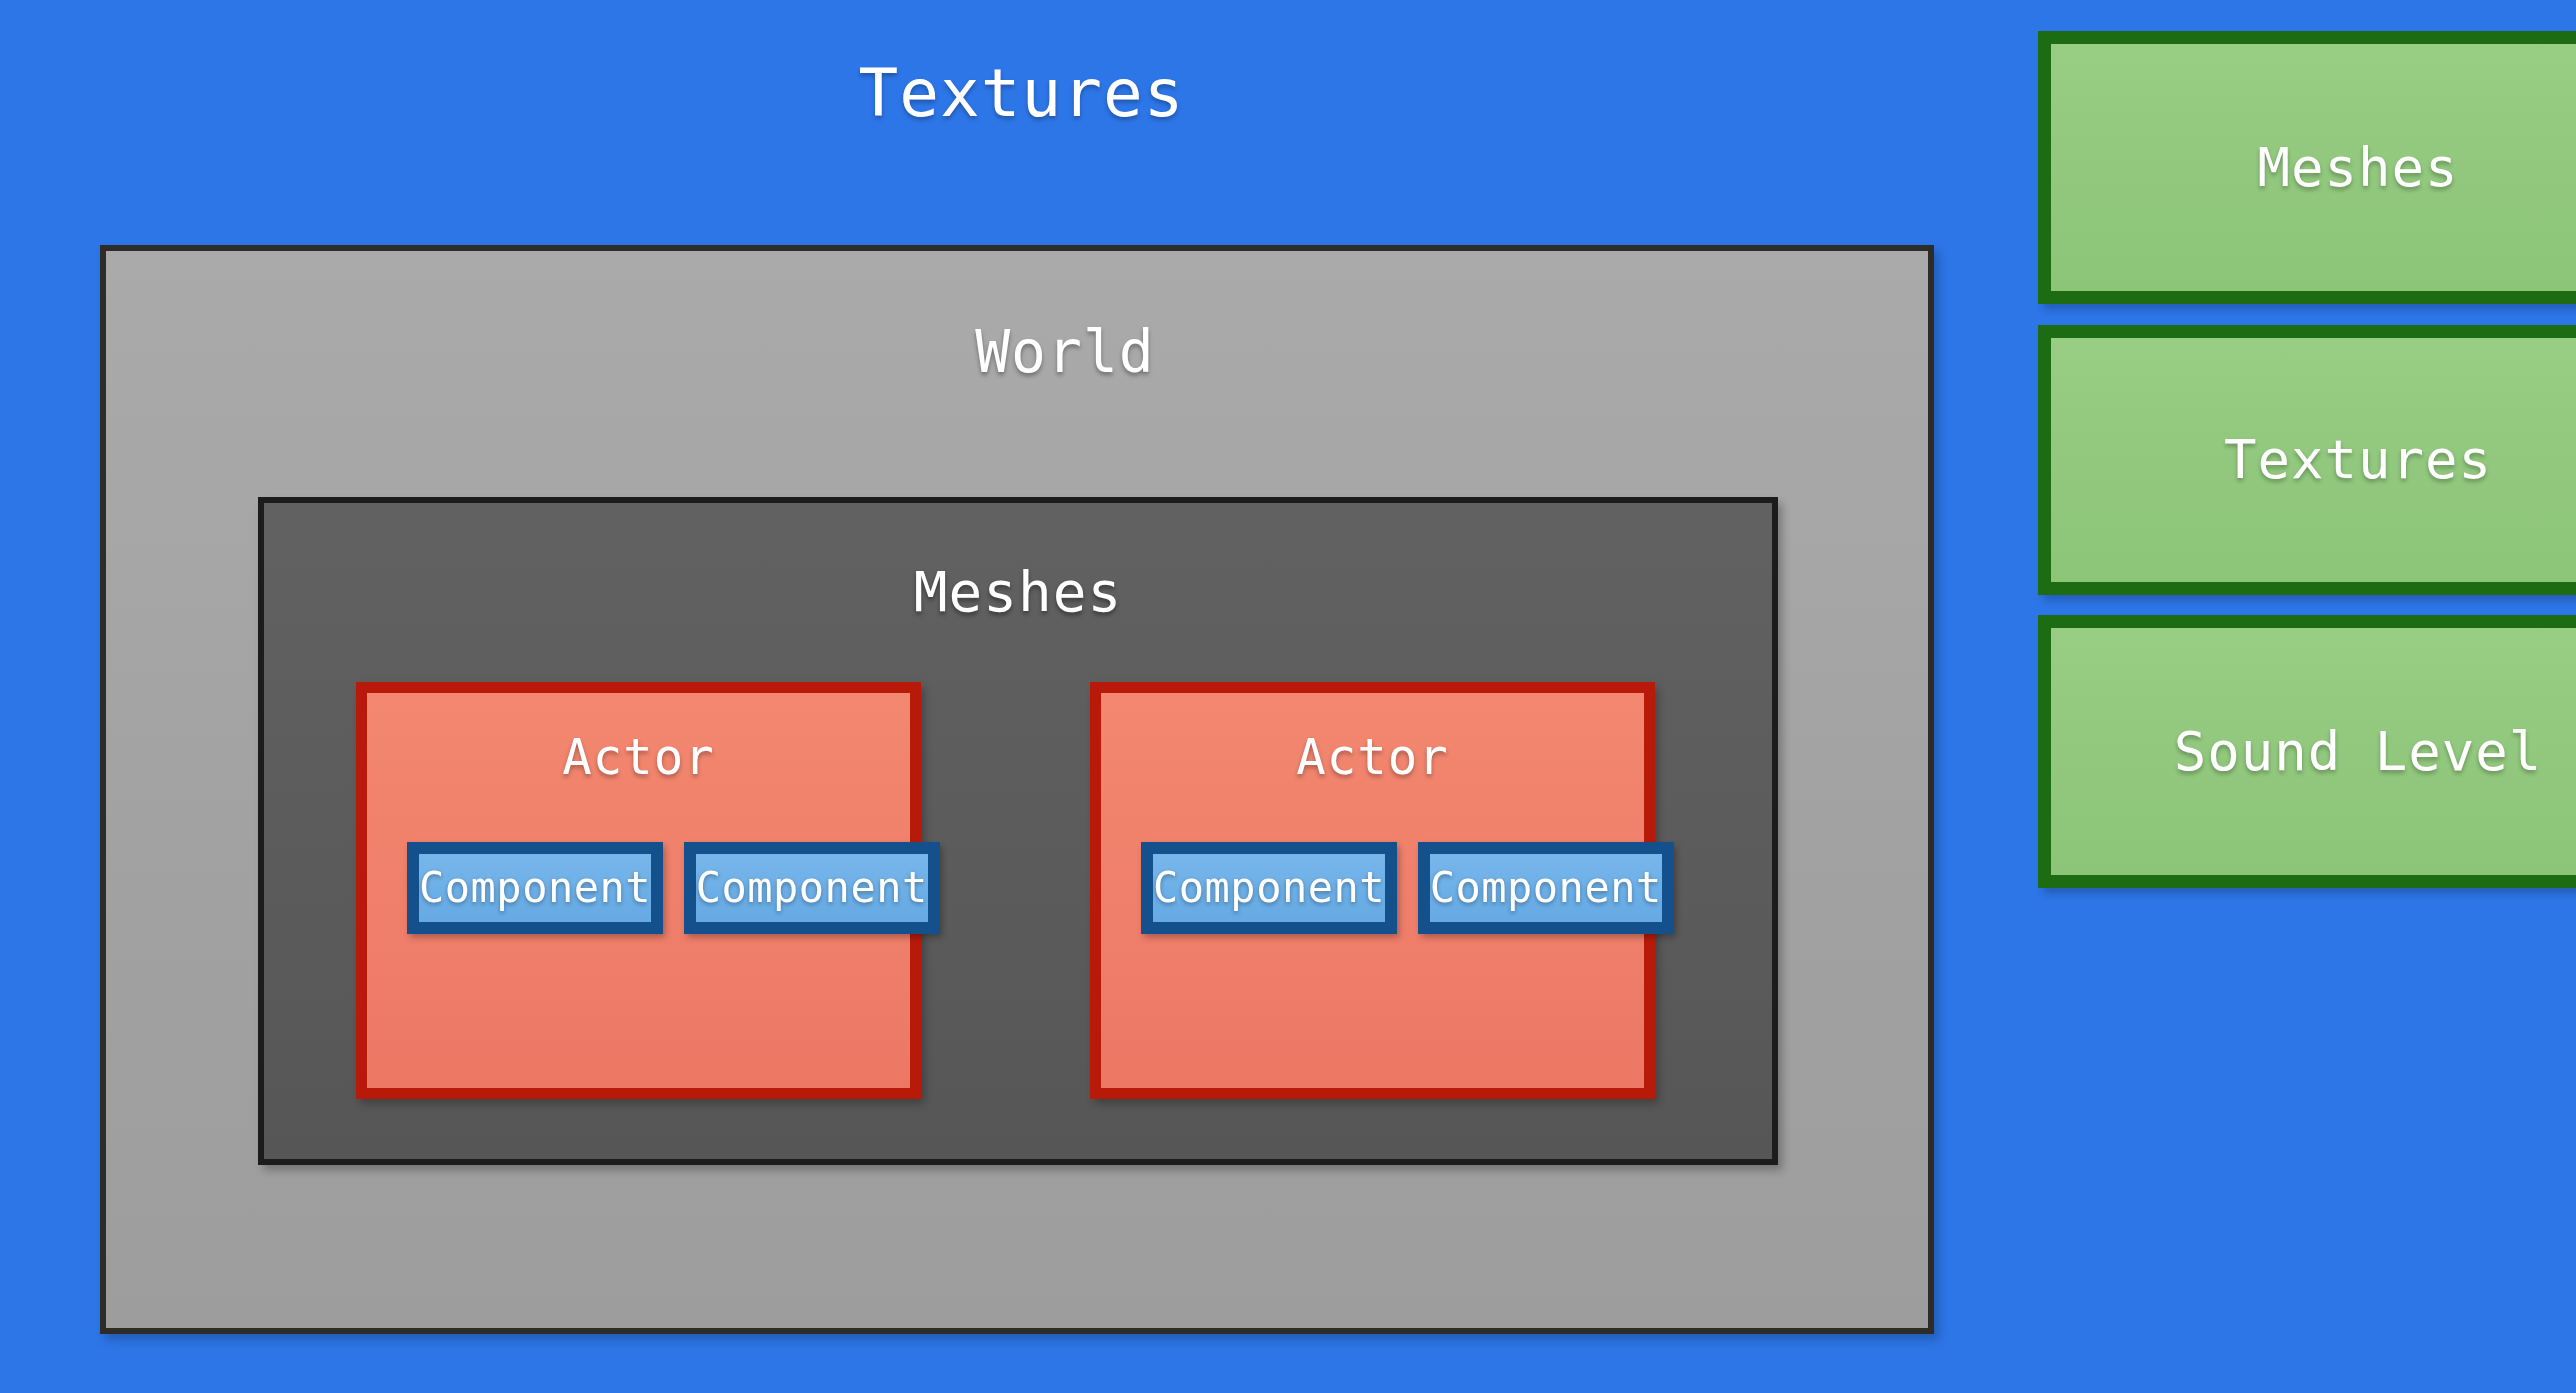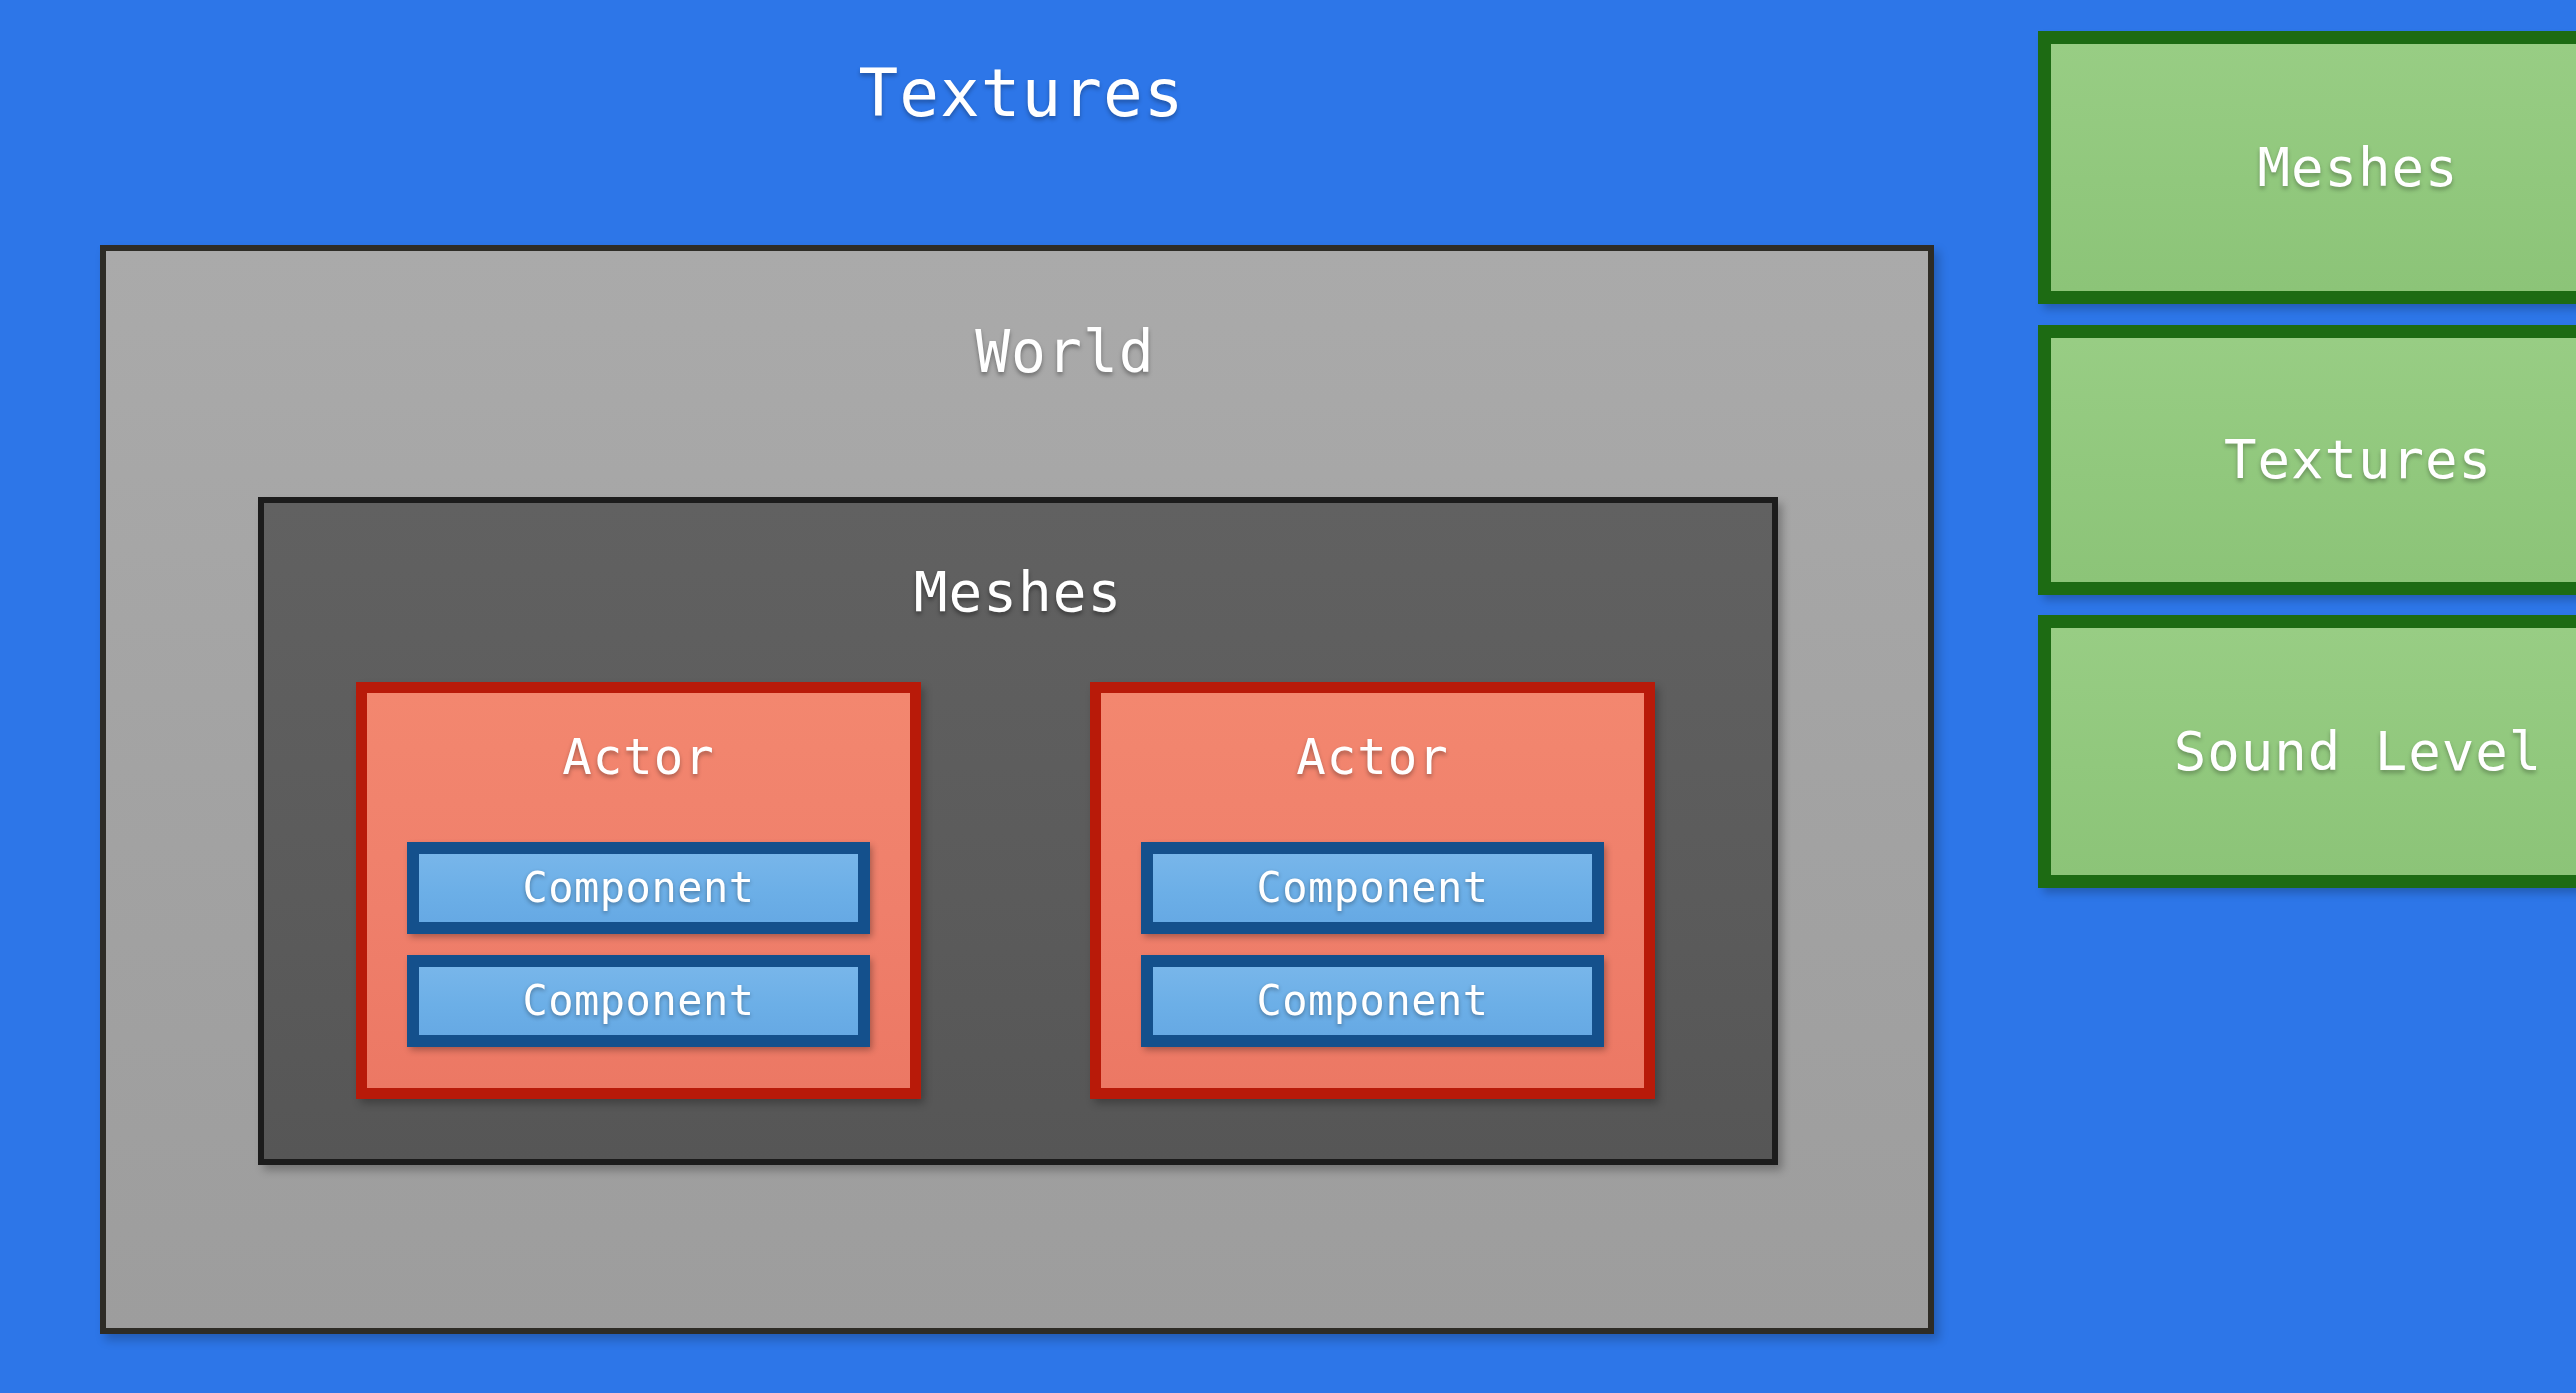--- a/index.html
+++ b/index.html
@@ -117,21 +117,21 @@
     letter-spacing: 1px;
     text-shadow: 0 2.6px 4.6px rgba(0,0,0,0.3);
     white-space: nowrap;
   }
   .components-stack {
     position: absolute;
     left: 40px;
     right: 40px;
     top: 149px;
     display: flex;
-    flex-direction: column;
+    flex-direction: row;
     gap: 20.6px;
   }
   .component-box {
     height: 92px;
     background: linear-gradient(180deg, #78b6ea 0%, #6cafe7 55%, #66a9e4 100%);
     border: 12.4px solid #14508c;
     box-sizing: border-box;
     box-shadow: 3.1px 4.1px 6.7px rgba(0,0,0,0.3);
     display: flex;
     align-items: center;

